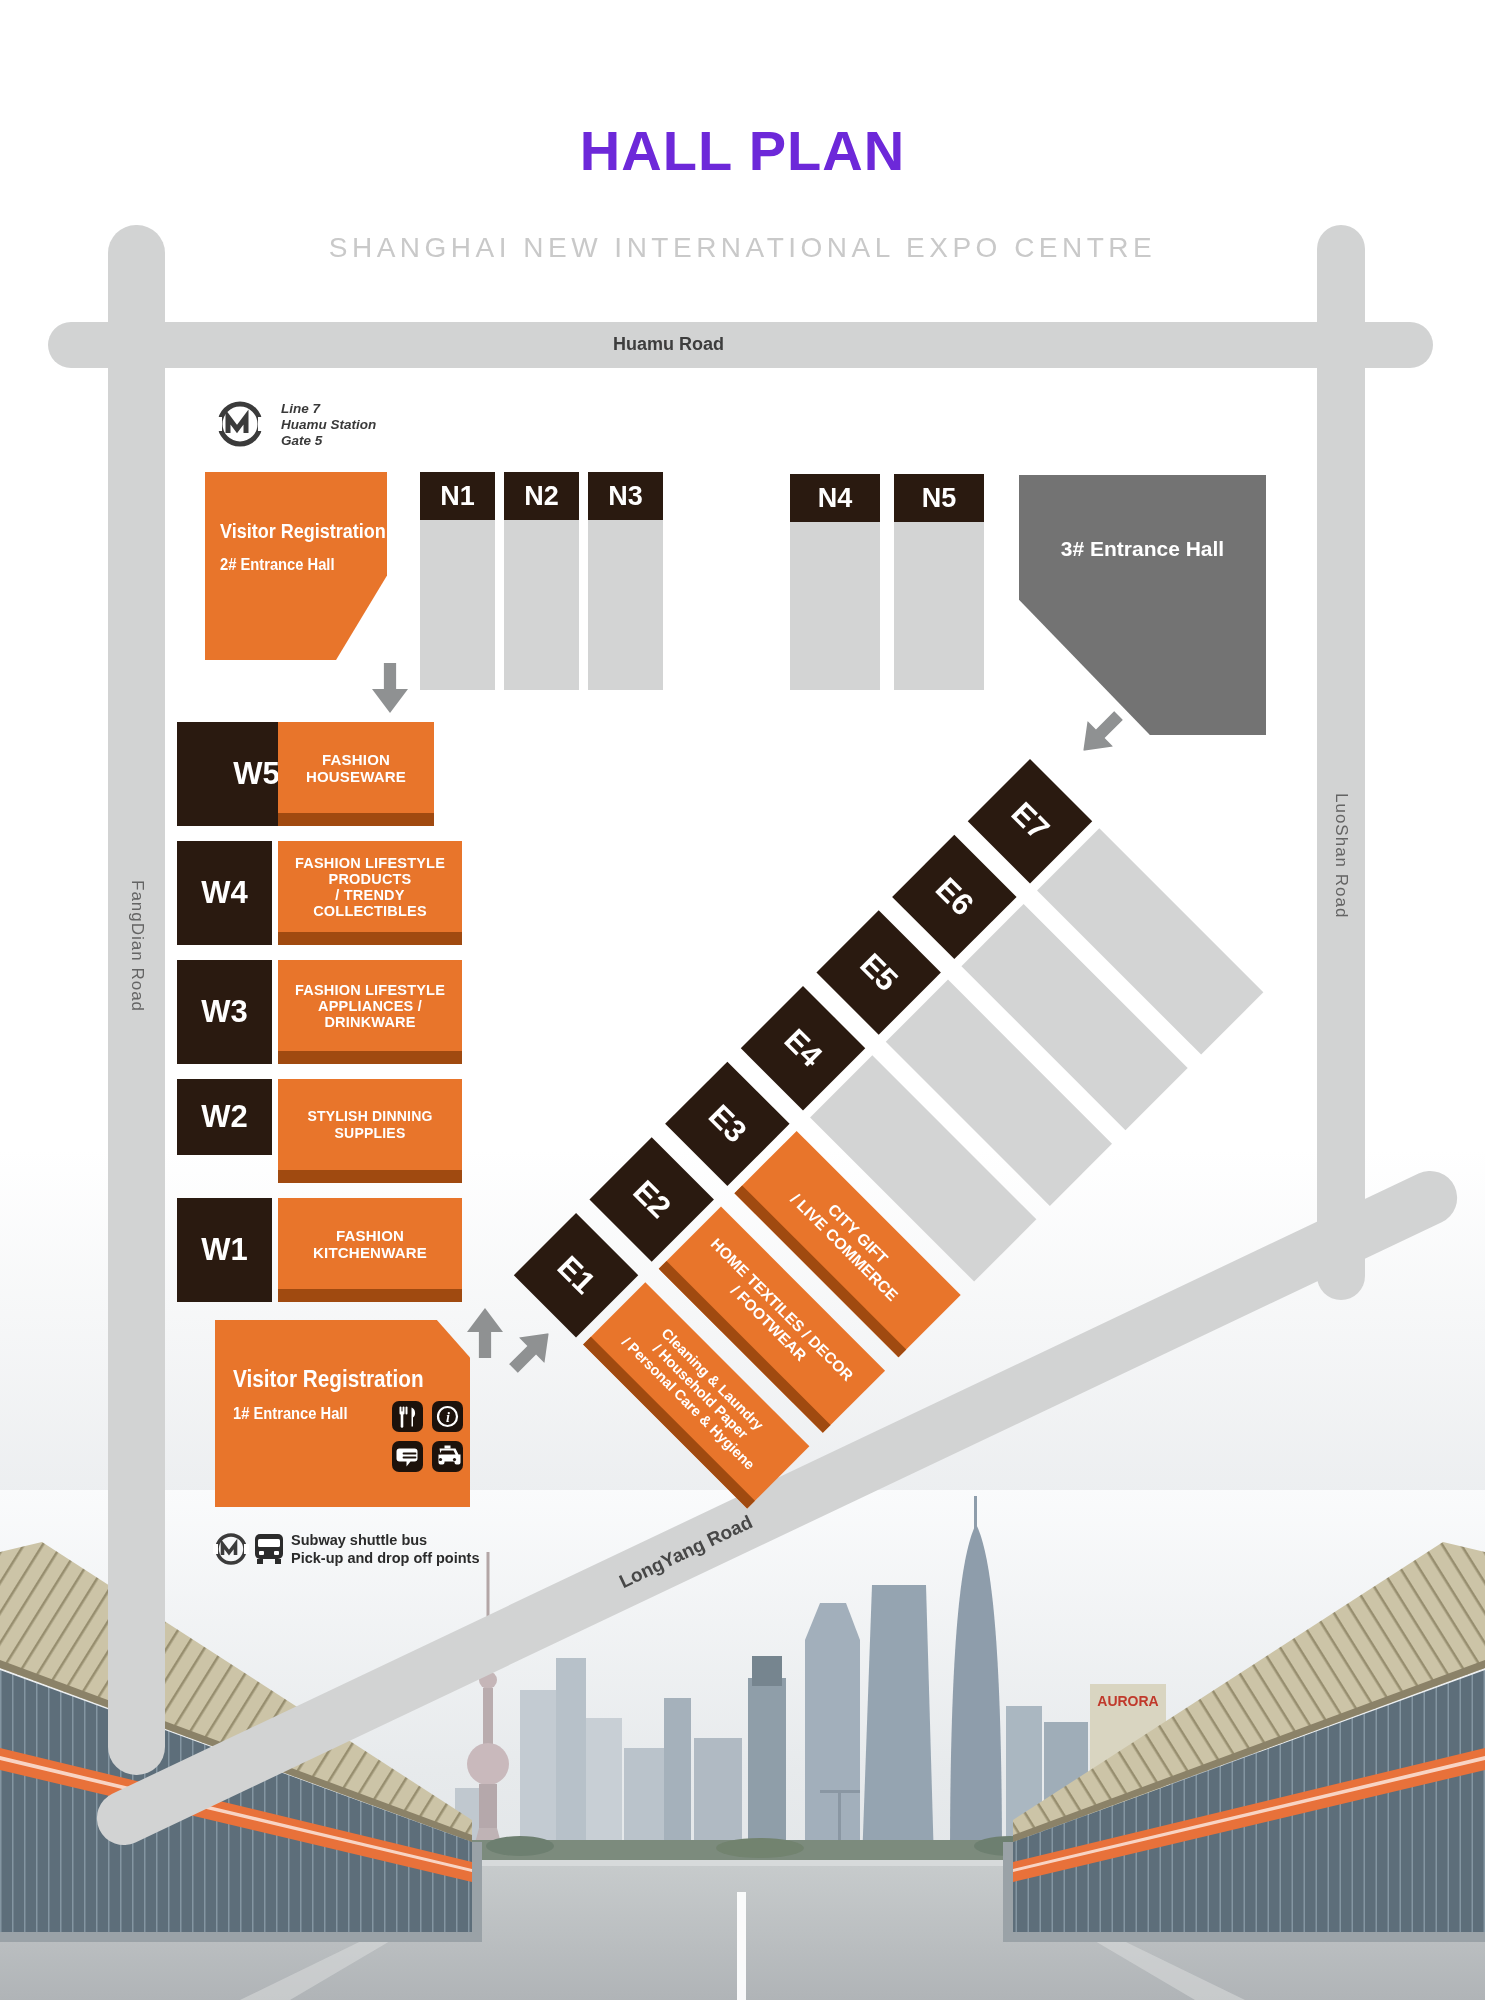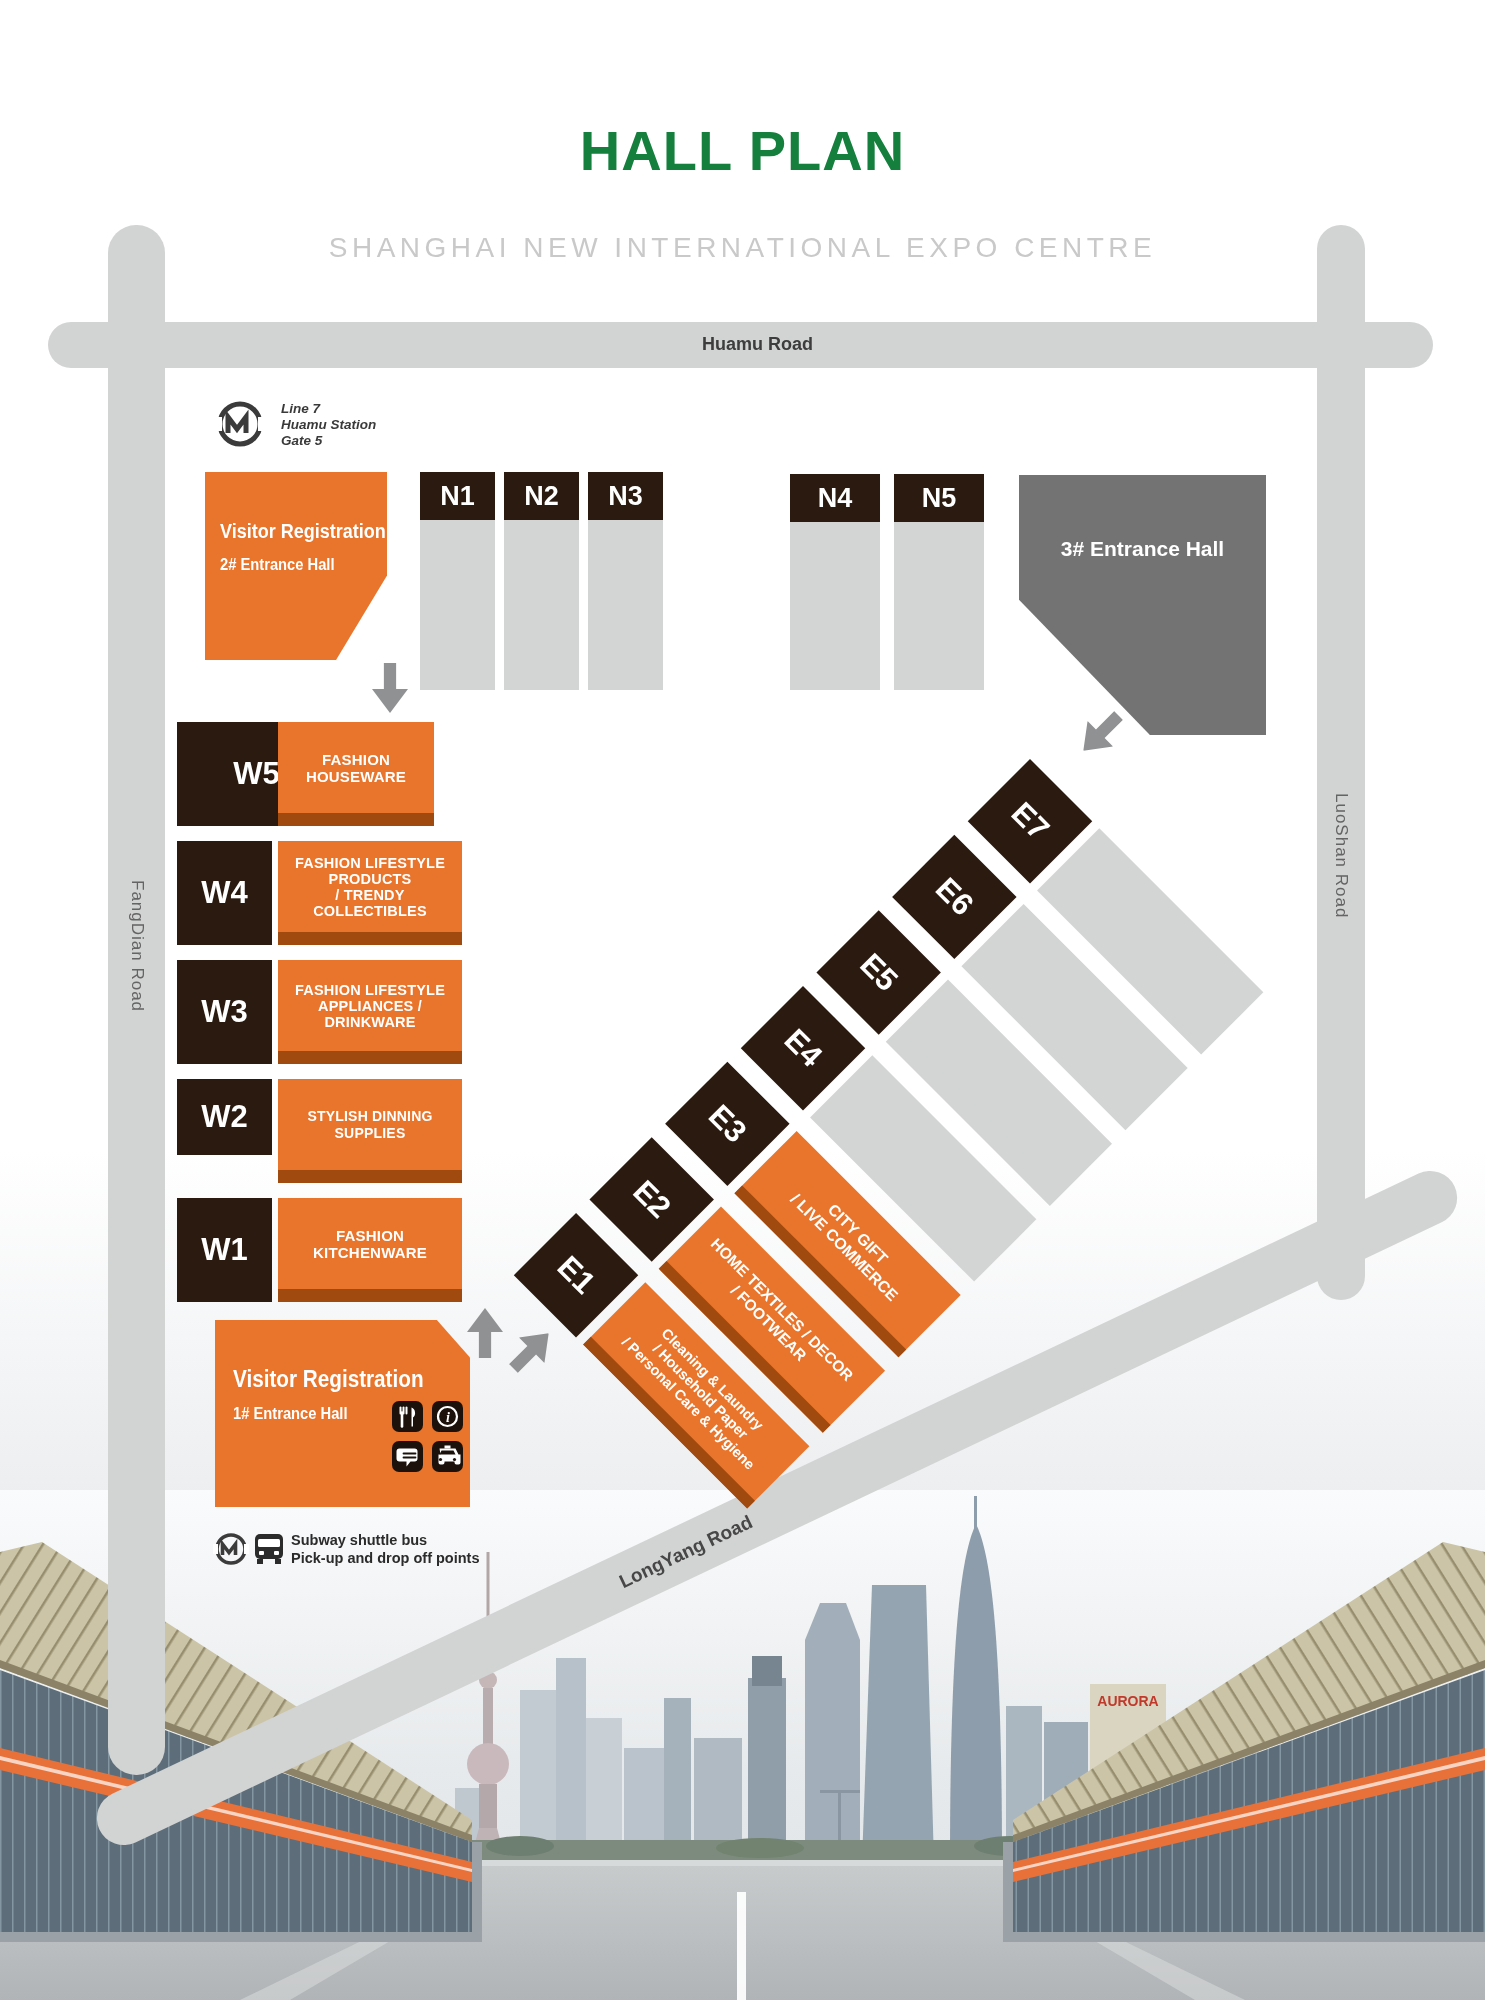--- a/index.html
+++ b/index.html
@@ -1,21 +1,21 @@
 <!DOCTYPE html>
 <html><head>
 <meta charset="utf-8">
 <style>
   html,body{margin:0;padding:0;background:#ffffff;}
   #canvas{position:relative;width:1485px;height:2000px;background:#ffffff;overflow:hidden;
           font-family:"Liberation Sans",sans-serif;}
   .abs{position:absolute;}
   
   .title{left:0;right:0;top:118px;text-align:center;font-size:56px;font-weight:bold;
-         color:#15803d;letter-spacing:1px;}
+         color:#6d28d9;letter-spacing:1px;}
   .subtitle{left:0;right:0;top:232px;text-align:center;font-size:28px;font-weight:400;
             color:#c9c9c9;letter-spacing:4.5px;}
   
   .road{background:#d2d3d3;}
   .road-label{color:#3d3d3d;font-size:18px;font-weight:bold;}
   .road-label-v{color:#646464;font-size:17px;font-weight:400;writing-mode:vertical-rl;letter-spacing:1px;}
   
   .blackbox{background:#2a1a10;color:#ffffff;display:flex;align-items:center;justify-content:center;}
   .graybody{background:#d3d4d4;}
   .orangebody{background:#e8752b;color:#ffffff;}
@@ -136,21 +136,21 @@
         <use href="#expoHall"></use>
       </g>
   </svg>
 
   <div class="abs road" style="left:27px;top:1481px;width:1500px;height:54px;border-radius:27px;
        transform:rotate(-25.4deg);"></div>
   <div class="abs road" style="left:108px;top:225px;width:57px;height:1550px;border-radius:28px;"></div>
   <div class="abs road" style="left:1317px;top:225px;width:48px;height:1075px;border-radius:24px;"></div>
   <div class="abs road" style="left:48px;top:322px;width:1385px;height:46px;border-radius:23px;"></div>
 
-  <div class="abs road-label" style="left:613px;top:334px;width:200px;text-align:right;">Huamu Road</div>
+  <div class="abs road-label" style="left:613px;top:334px;width:200px;text-align:left;">Huamu Road</div>
   <div class="abs road-label-v" style="left:127px;top:880px;">FangDian Road</div>
   <div class="abs road-label-v" style="left:1331px;top:793px;">LuoShan Road</div>
   <div class="abs road-label" style="left:586px;top:1541px;width:200px;text-align:center;font-size:19px;
        transform:rotate(-25.4deg);color:#474747;">LongYang Road</div>
 
   <div class="abs title">HALL PLAN</div>
   <div class="abs subtitle">SHANGHAI NEW INTERNATIONAL EXPO CENTRE</div>
 
   <svg class="abs" style="left:215px;top:399px;" width="50" height="50" viewBox="-25 -25 50 50">
     <circle cx="0" cy="0" r="20" fill="none" stroke="#3b3b3b" stroke-width="5"></circle>

